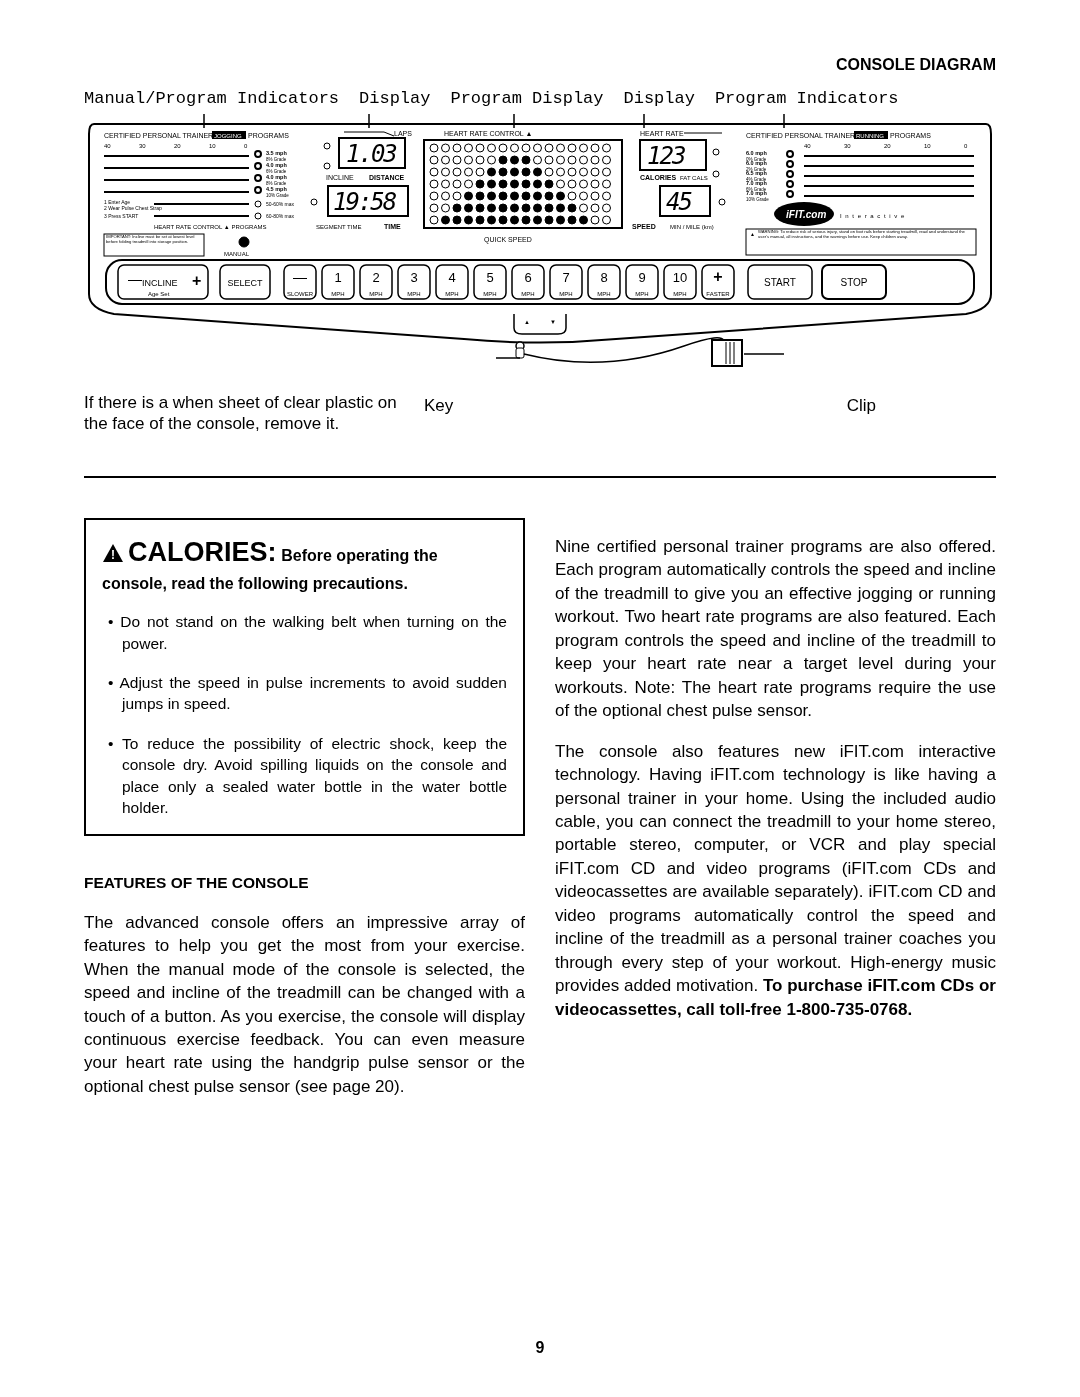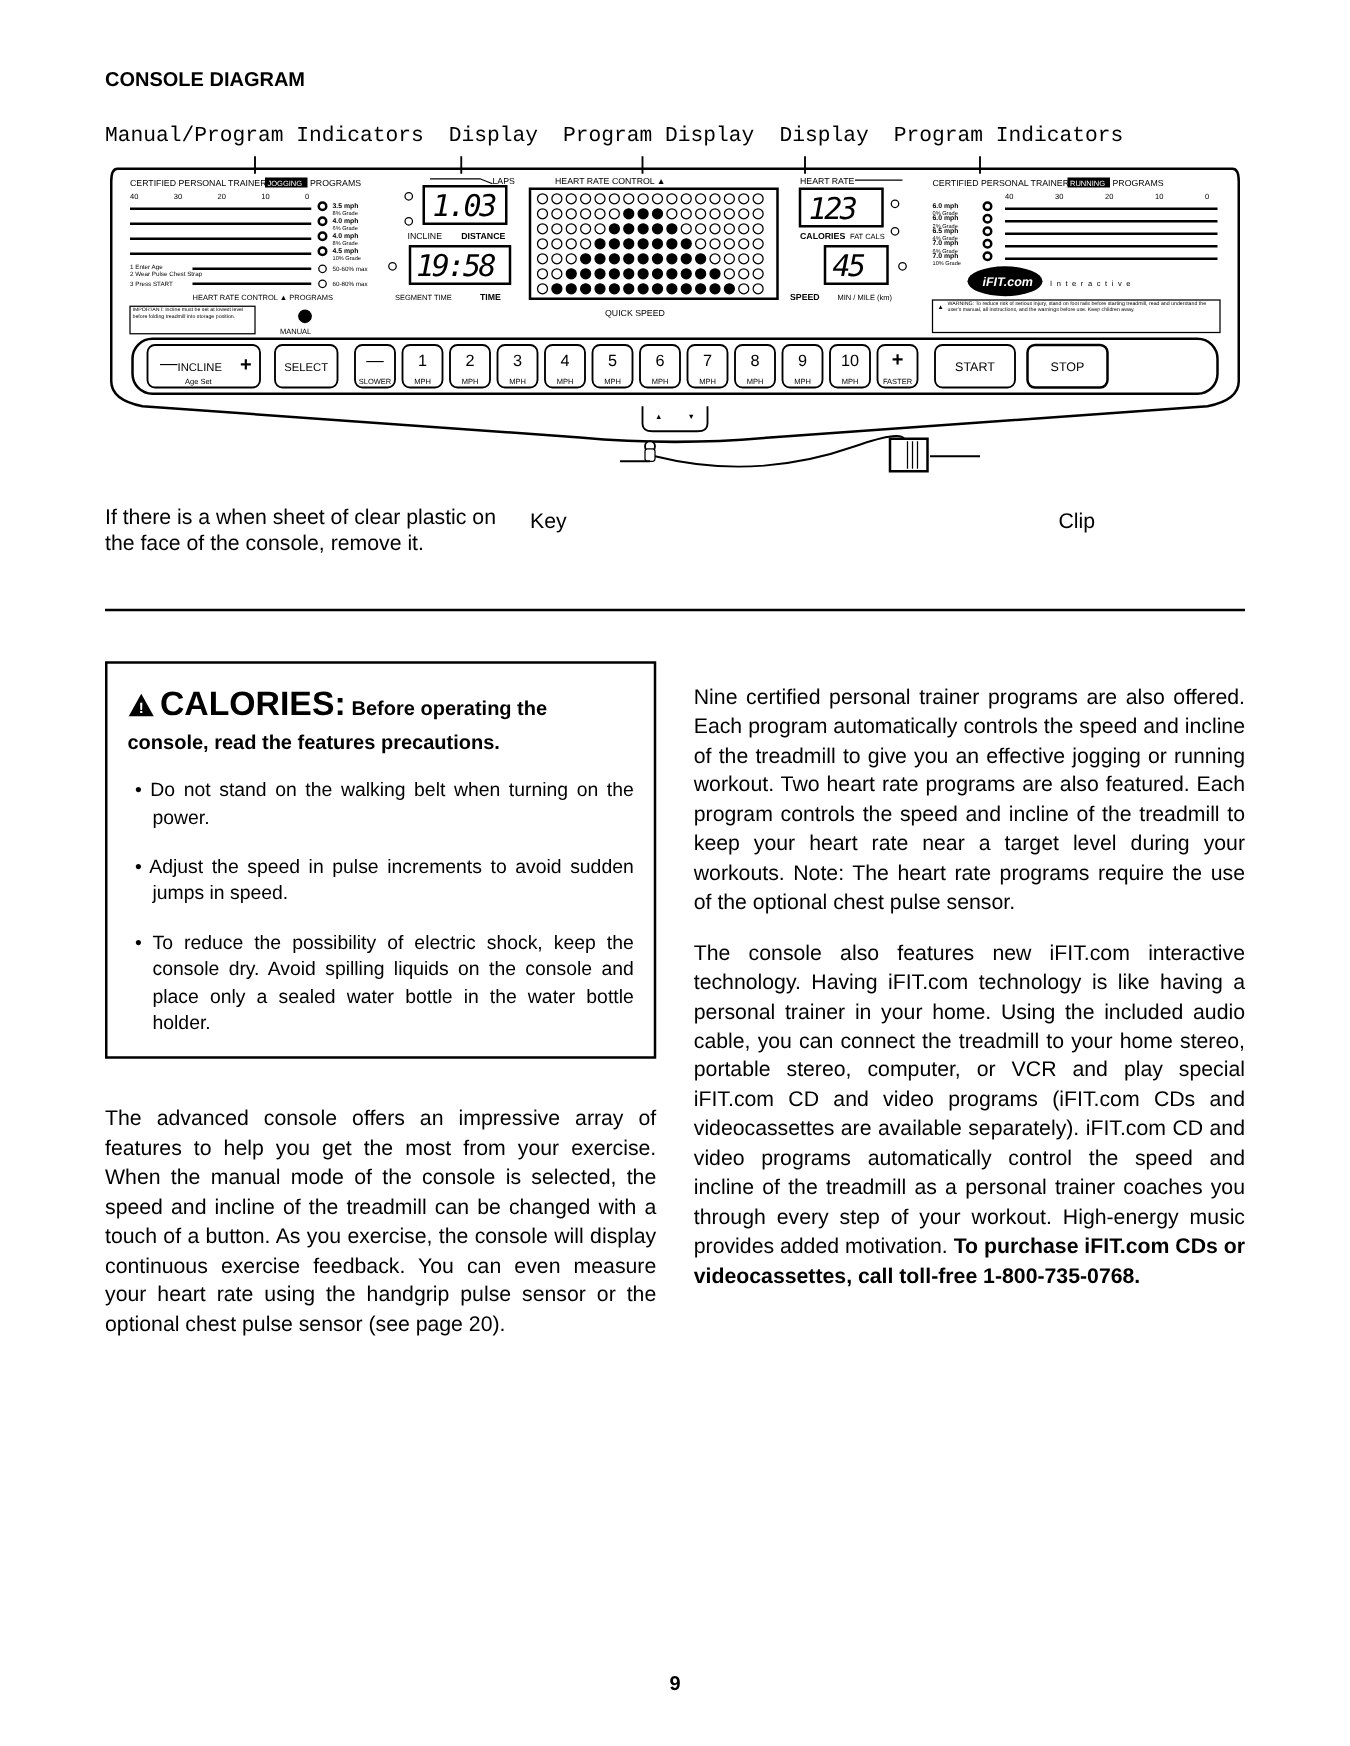--- a/index.html
+++ b/index.html
@@ -12,21 +12,22 @@
   .page {
     width: 1080px;
     min-height: 1397px;
     box-sizing: border-box;
     padding: 56px 84px 40px 84px;
     position: relative;
   }
   h2.section-title {
     font-size: 16px;
     font-weight: bold;
-    margin: 0 0 26px 0;
+    margin: 0 0 15px 0;
+    text-align: right;
   }
   .label-row {
     display: flex;
     font-size: 17px;
     margin-bottom: 6px;
     gap: 20px;
     font-family: Liberation Mono, monospace;
   }
   .label-row span {
     white-space: nowrap;
@@ -478,28 +479,29 @@
       <div class="caution-box">
         <div class="caution-head">
           <span class="tri">
             <svg width="22" height="20" viewBox="0 0 22 20">
                 <polygon points="11,1 21,19 1,19" fill="#000"></polygon>
                 <text x="11" y="16" text-anchor="middle" font-size="12" fill="#fff" font-weight="bold">!</text>
               </svg>
           </span><span class="word">CALORIES:</span>
           <span class="rest">Before operating the</span>
         </div>
-        <div class="caution-line2">console, read the features precautions.</div>
+        <div class="caution-line2">console, read the following precautions.</div>
         <ul class="caution-list">
           <li>• <span>Do not stand on the walking belt when turning on the power.</span></li>
           <li>• <span>Adjust the speed in pulse increments to avoid sudden jumps in speed.</span></li>
           <li>• <span>To reduce the possibility of electric shock, keep the console dry. Avoid spilling liquids on the console and place only a sealed water bottle in the water bottle holder.</span></li>
         </ul>
       </div>
 
+      <h3 class="features">FEATURES OF THE CONSOLE</h3>
       <p>The advanced console offers an impressive array of features to help you get the most from your exercise. When the manual mode of the console is selected, the speed and incline of the treadmill can be changed with a touch of a button. As you exercise, the console will display continuous exercise feedback. You can even measure your heart rate using the handgrip pulse sensor or the optional chest pulse sensor (see page 20).</p>
     </div>
 
     <div class="col">
       <p>Nine certified personal trainer programs are also offered. Each program automatically controls the speed and incline of the treadmill to give you an effective jogging or running workout. Two heart rate programs are also featured. Each program controls the speed and incline of the treadmill to keep your heart rate near a target level during your workouts. Note: The heart rate programs require the use of the optional chest pulse sensor.</p>
       <p><span>The console also features new iFIT.com interactive technology. Having iFIT.com technology is like having a personal trainer in your home. Using the included audio cable, you can connect the treadmill to your home stereo, portable stereo, computer, or VCR and play special iFIT.com CD and video programs (iFIT.com CDs and videocassettes are available separately). iFIT.com CD and video programs automatically control the speed and incline of the treadmill as a personal trainer coaches you through every step of your workout. High-energy music provides added motivation. </span><span class="bold">To purchase iFIT.com CDs or videocassettes, call toll-free 1-800-735-0768.</span></p>
     </div>
   </div>
 
   <div class="page-num">9</div>

